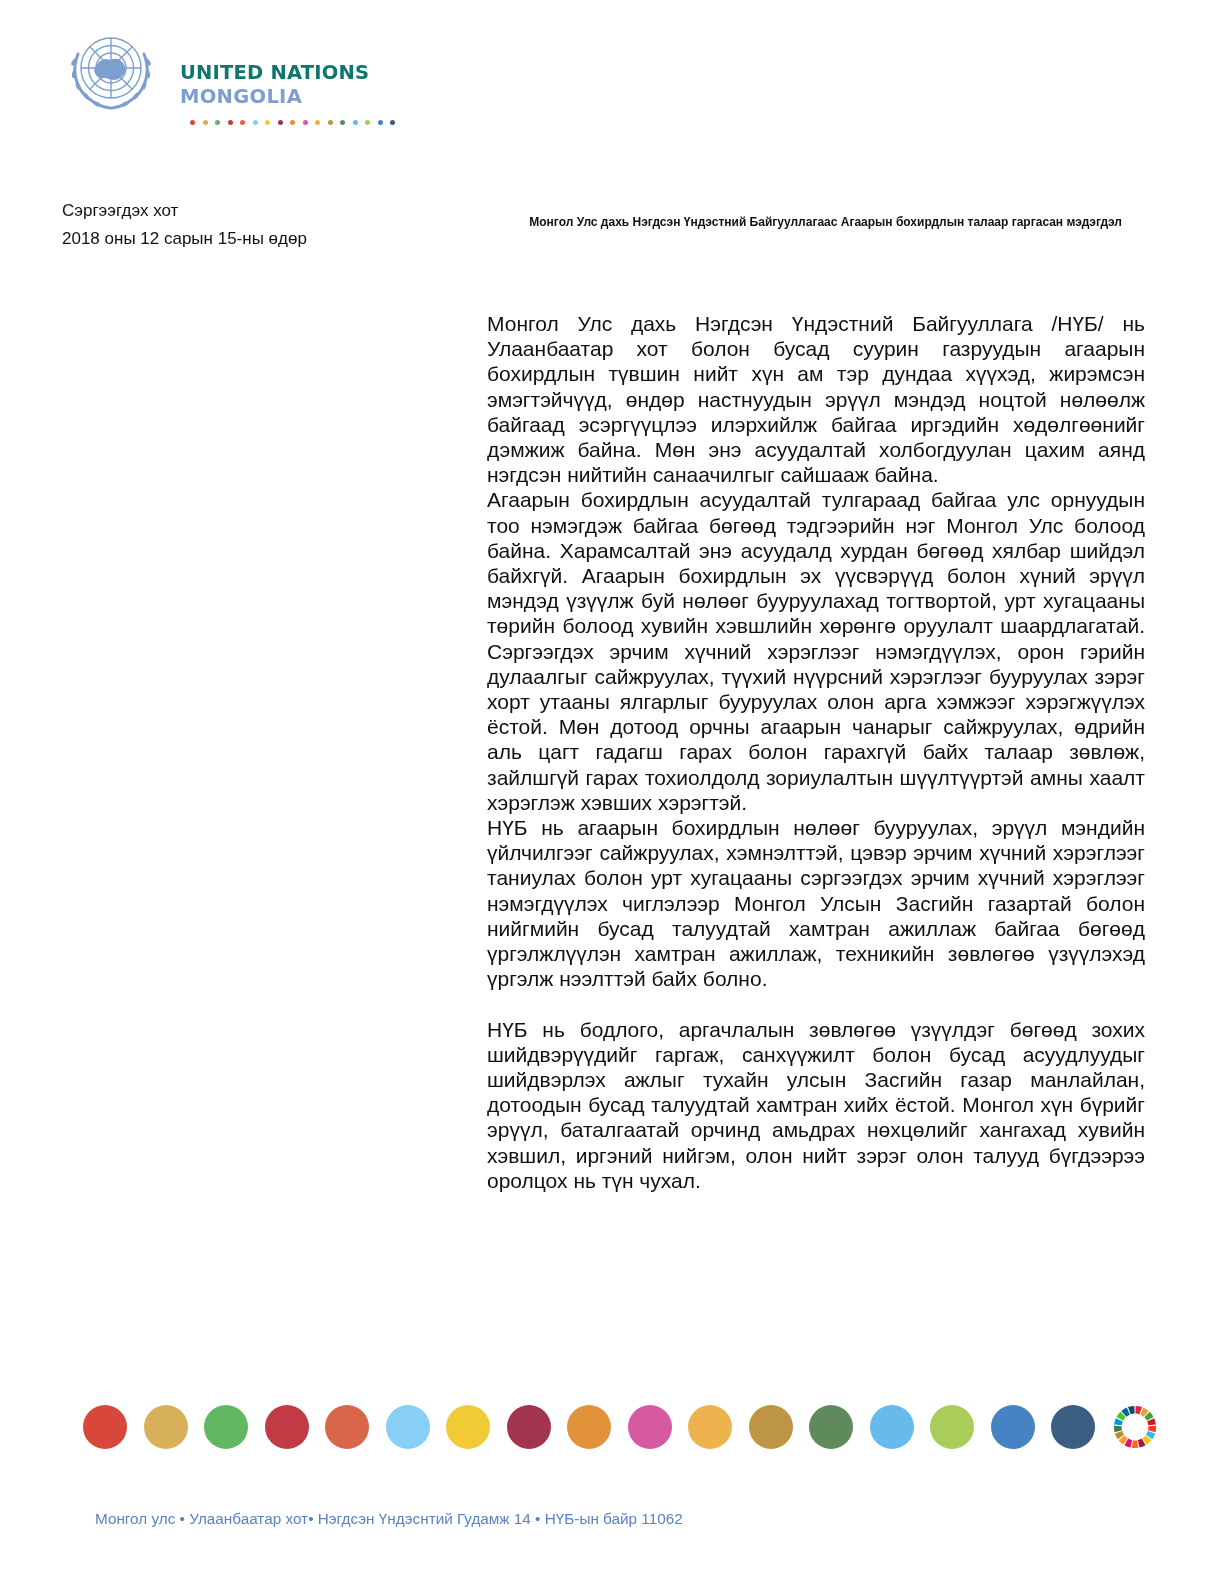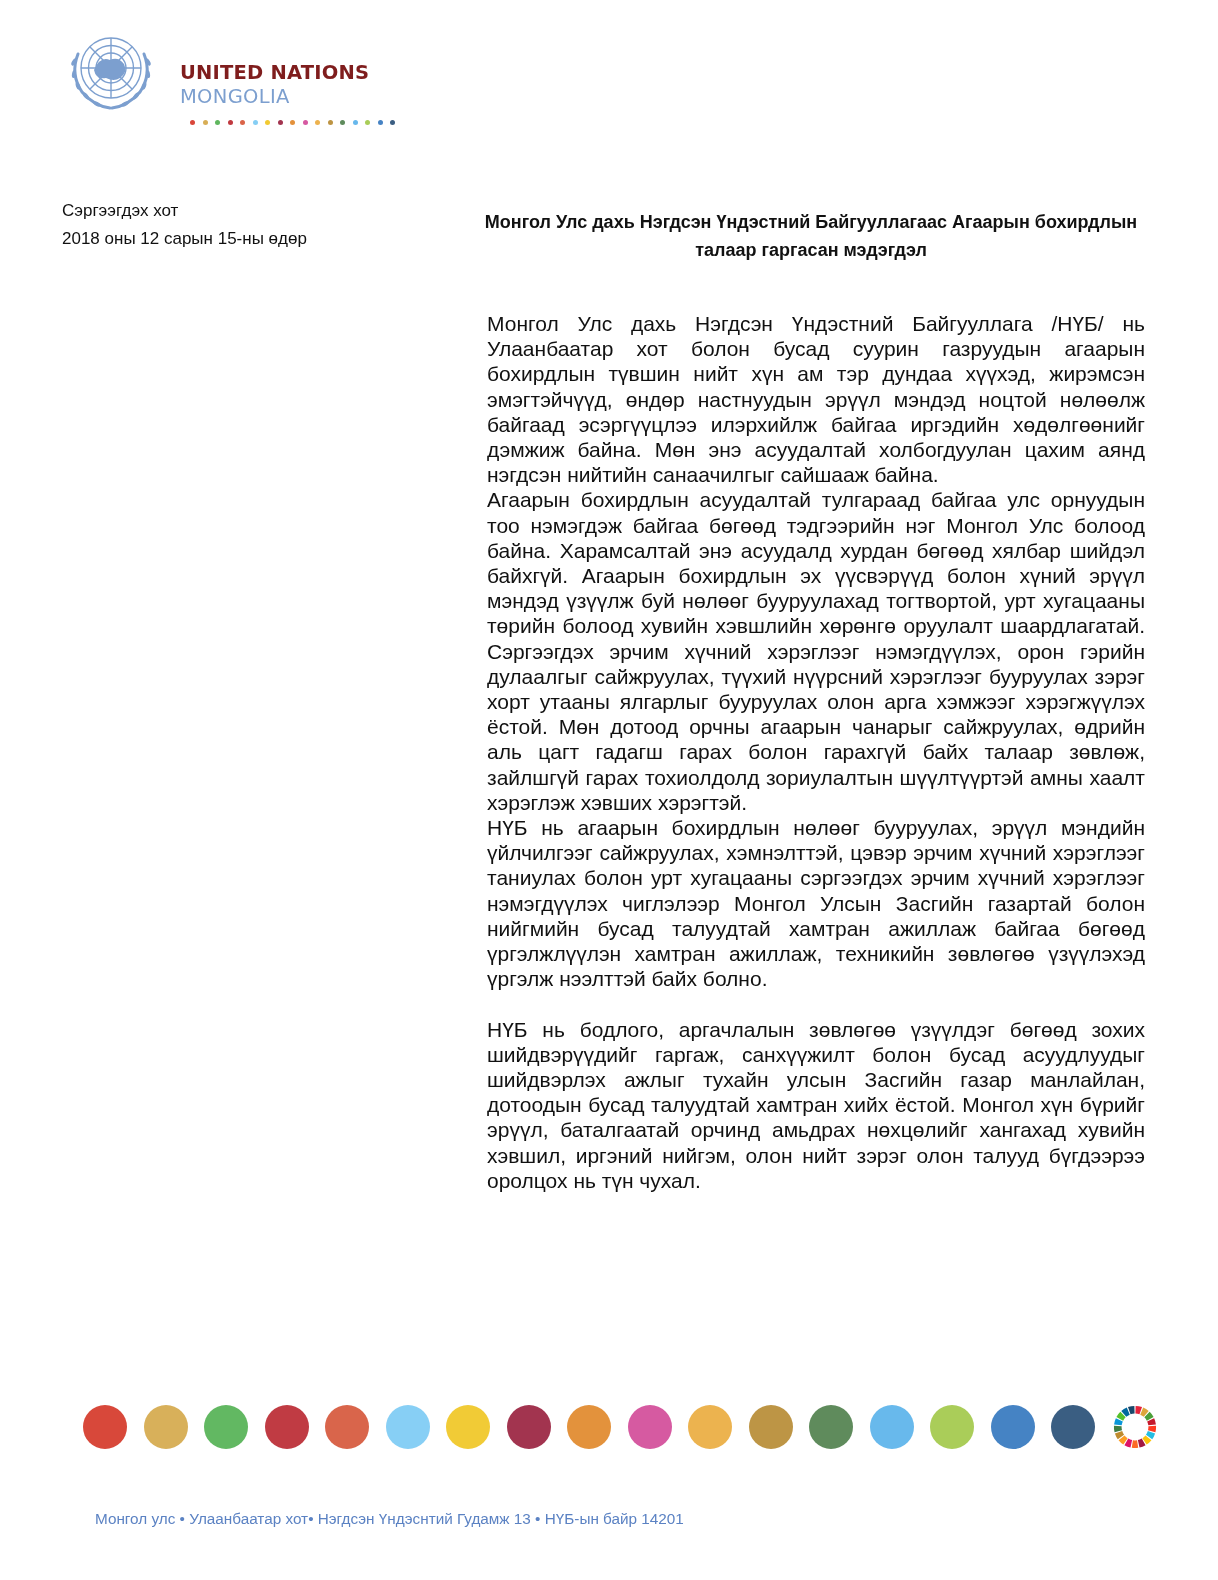--- a/index.html
+++ b/index.html
@@ -1,27 +1,27 @@
 <!DOCTYPE html>
 <html><head>
   <meta charset="utf-8">
   <style>
     html, body { margin: 0; padding: 0; background: #ffffff; }
     body { width: 1218px; height: 1580px; position: relative; overflow: hidden; font-family: "Liberation Sans", sans-serif; color: #111; }
 
     .logo { position: absolute; left: 66px; top: 26px; width: 320px; height: 90px; }
     .emblem { position: absolute; left: 0; top: 0; width: 90px; height: 88px; }
-    .logo-title { position: absolute; left: 114px; top: 36px; font-family: "DejaVu Sans", sans-serif; font-weight: bold; font-size: 19.5px; color: #7f1d1d; letter-spacing: 0.2px; line-height: 22px; white-space: nowrap; }
-    .logo-sub { position: absolute; left: 114px; top: 60px; font-family: "DejaVu Sans", sans-serif; font-size: 19.5px; color: #7c9fcf; letter-spacing: 0.3px; line-height: 22px; white-space: nowrap; }
+    .logo-title { position: absolute; left: 114px; top: 36px; font-family: "DejaVu Sans", sans-serif; font-weight: bold; font-size: 19.5px; color: #0f766e; letter-spacing: 0.2px; line-height: 22px; white-space: nowrap; }
+    .logo-sub { position: absolute; left: 114px; top: 60px; font-family: "DejaVu Sans", sans-serif; font-size: 19.5px; color: #7c9fcf; letter-spacing: 0.3px; line-height: 22px; white-space: nowrap; font-weight: bold; }
     .logo-dots { position: absolute; left: 124px; top: 94px; display: flex; gap: 7.5px; }
     .logo-dots span { width: 5px; height: 5px; border-radius: 50%; display: block; }
 
     .place-date { position: absolute; left: 62px; top: 197px; font-size: 17px; line-height: 28px; color: #111; }
 
-    .doc-title { position: absolute; left: 481px; top: 208px; width: 660px; text-align: center; font-family: "Liberation Sans", sans-serif; font-weight: bold; font-size: 18px; line-height: 28px; color: #111; }
+    .doc-title { position: absolute; left: 462px; top: 208px; width: 660px; text-align: right; font-family: "Liberation Sans", sans-serif; font-weight: bold; font-size: 12px; line-height: 28px; color: #111; }
 
     .body-text { position: absolute; left: 487px; top: 311px; width: 658px; font-family: "Liberation Sans", sans-serif; font-size: 21px; line-height: 25.2px; text-align: justify; color: #111; }
     .body-text p { margin: 0; }
     .body-text p.gap { margin-top: 25.2px; }
 
     .sdg-row { position: absolute; left: 83px; top: 1404px; display: flex; gap: 16.5px; align-items: center; }
     .sdg-dot { width: 44px; height: 44px; border-radius: 50%; display: block; }
     .sdg-wheel { width: 46px; height: 46px; display: block; }
 
     .footer { position: absolute; left: 95px; top: 1510px; font-size: 15.3px; color: #5b82c3; white-space: nowrap; }
@@ -128,13 +128,13 @@
       <path d="M-12.137355437626239,18.348967354614942 A22,22 0 0 1 -17.150800020259226,13.778608734740827 L-10.91414546743769,8.768205558471434 A14,14 0 0 0 -7.723771642125788,11.676615589300416 Z" fill="#fd9d24"></path>
       <path d="M-17.946158423991196,12.725383995031736 A22,22 0 0 1 -20.970052308038024,6.652586429213011 L-13.344578741478744,4.233464091317371 A14,14 0 0 0 -11.420282633448943,8.097971633202015 Z" fill="#bf8b2e"></path>
       <path d="M-21.33123327209942,5.383167013132565 A22,22 0 0 1 -21.957182832545122,-1.3719045368339844 L-13.972752711619624,-0.8730301598034446 A14,14 0 0 0 -13.574421173154176,3.4256517356298137 Z" fill="#3f7e44"></path>
       <path d="M-21.835406866366647,-2.6860765030483162 A22,22 0 0 1 -19.978874146566778,-9.211112193196083 L-12.713829002360677,-5.86161685021569 A14,14 0 0 0 -13.895258914960595,-1.7093214110307469 Z" fill="#0a97d9"></path>
       <path d="M-19.390587769164753,-10.392550503428804 A22,22 0 0 1 -15.30230780033122,-15.806308107332411 L-9.737832236574413,-10.058559704666079 A14,14 0 0 0 -12.339464944013933,-6.613441229454693 Z" fill="#56c02b"></path>
       <path d="M-14.32696234678113,-16.695452971210926 A22,22 0 0 1 -8.559079992646247,-20.266774525796716 L-5.4466872680476115,-12.89703833459791 A14,14 0 0 0 -9.117157857042537,-10.624379163497862 Z" fill="#00689d"></path>
       <path d="M-7.3284012710257596,-20.74354200253245 A22,22 0 0 1 -0.6599010044549141,-21.990100742477726 L-0.41993700283494534,-13.993700472485825 A14,14 0 0 0 -4.663528081561847,-13.200435819793379 Z" fill="#19486a"></path>
     </svg>
   </div>
 
-<div class="footer">Монгол улс • Улаанбаатар хот•  Нэгдсэн Үндэснтий Гудамж 13 • НҮБ-ын байр 14201</div>
+<div class="footer">Монгол улс • Улаанбаатар хот•  Нэгдсэн Үндэснтий Гудамж 14 • НҮБ-ын байр 11062</div>
 
 </body></html>

